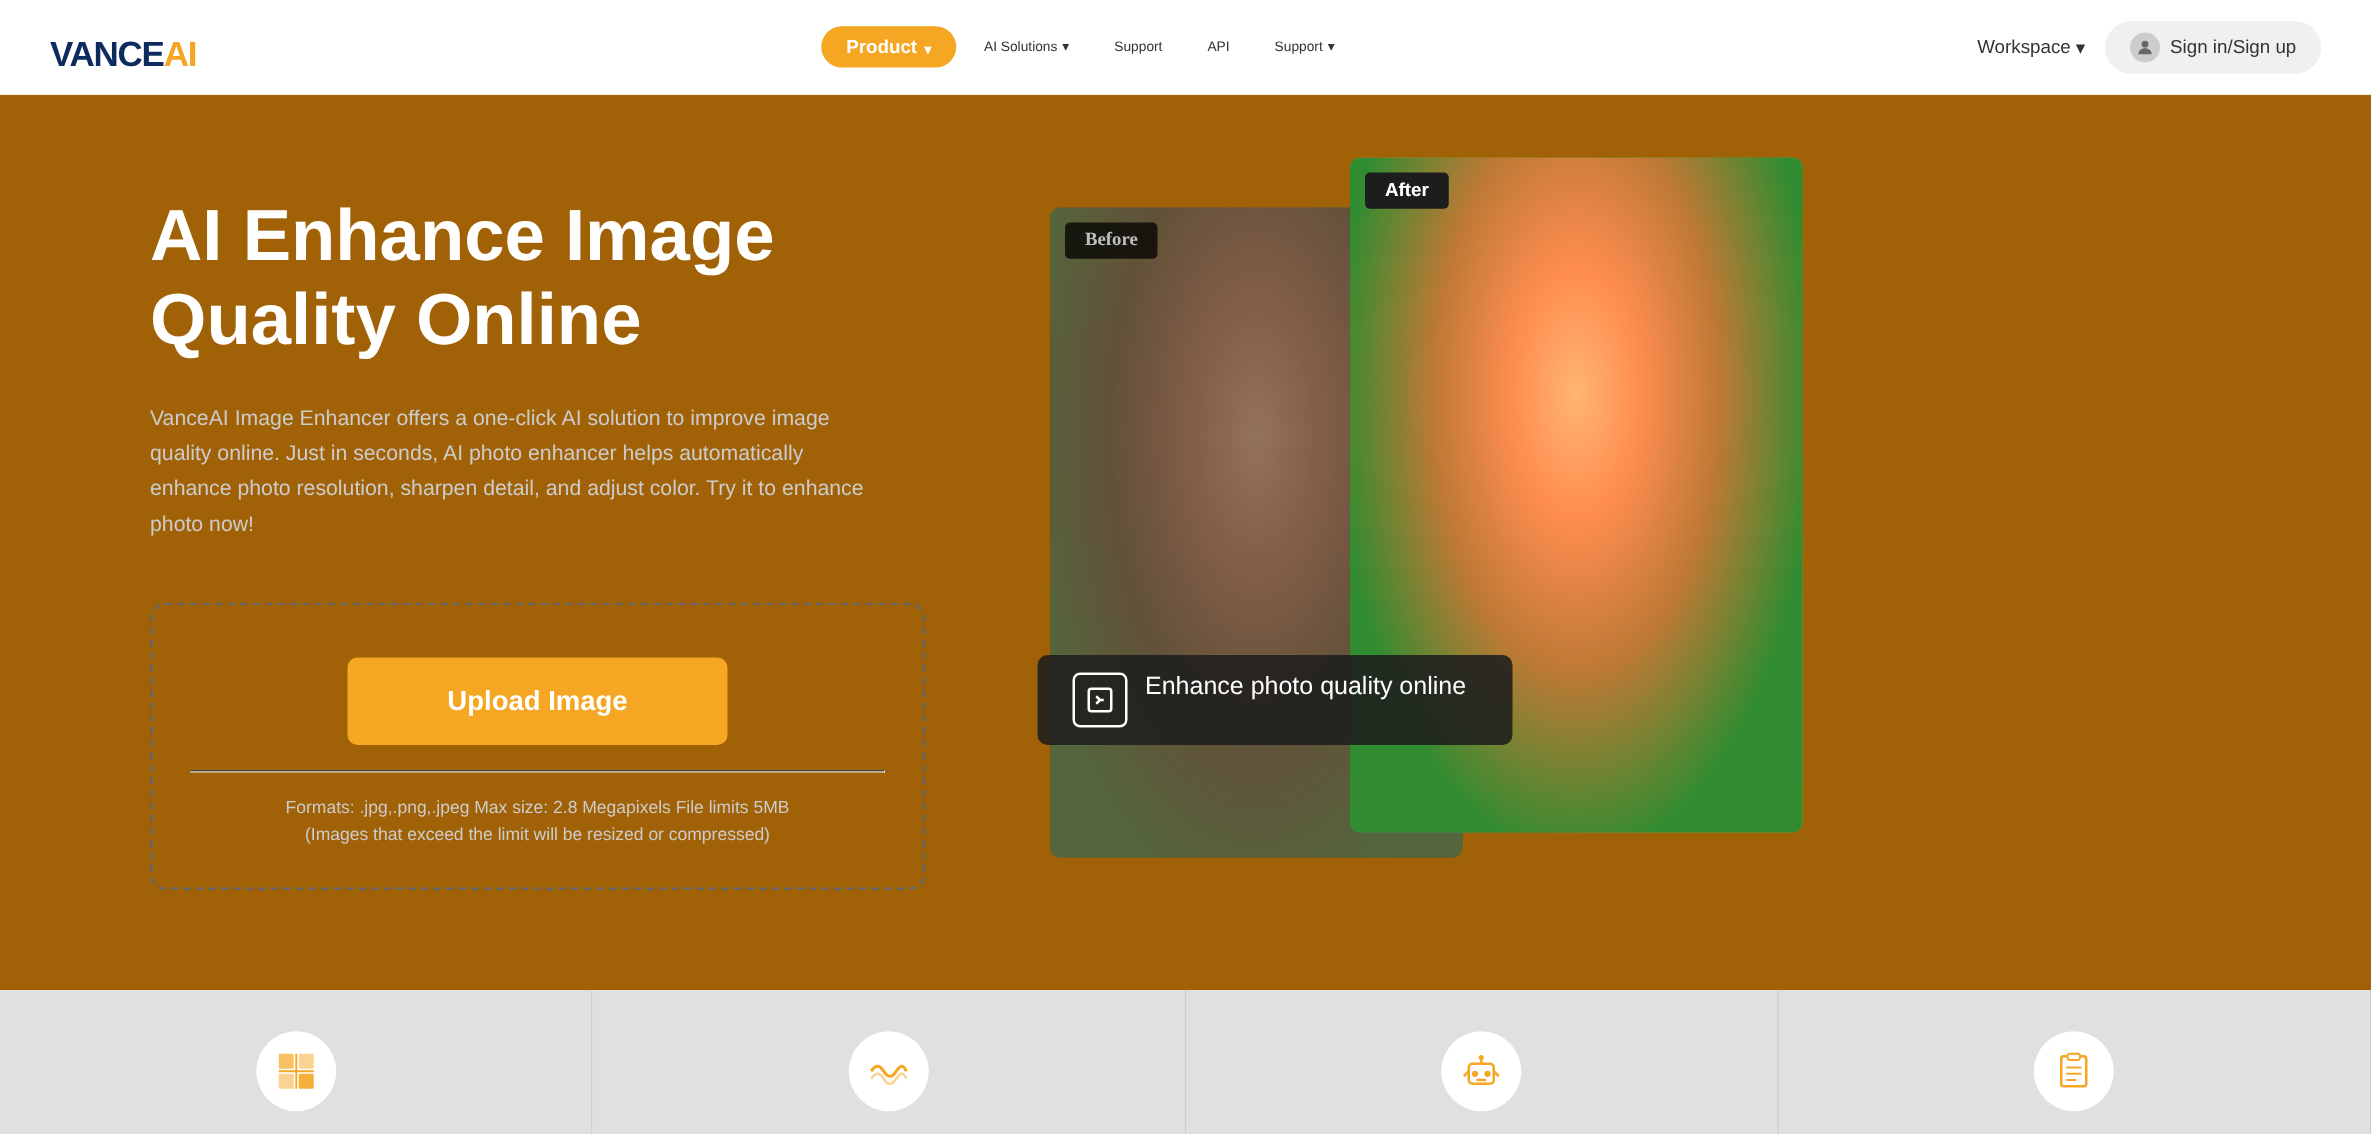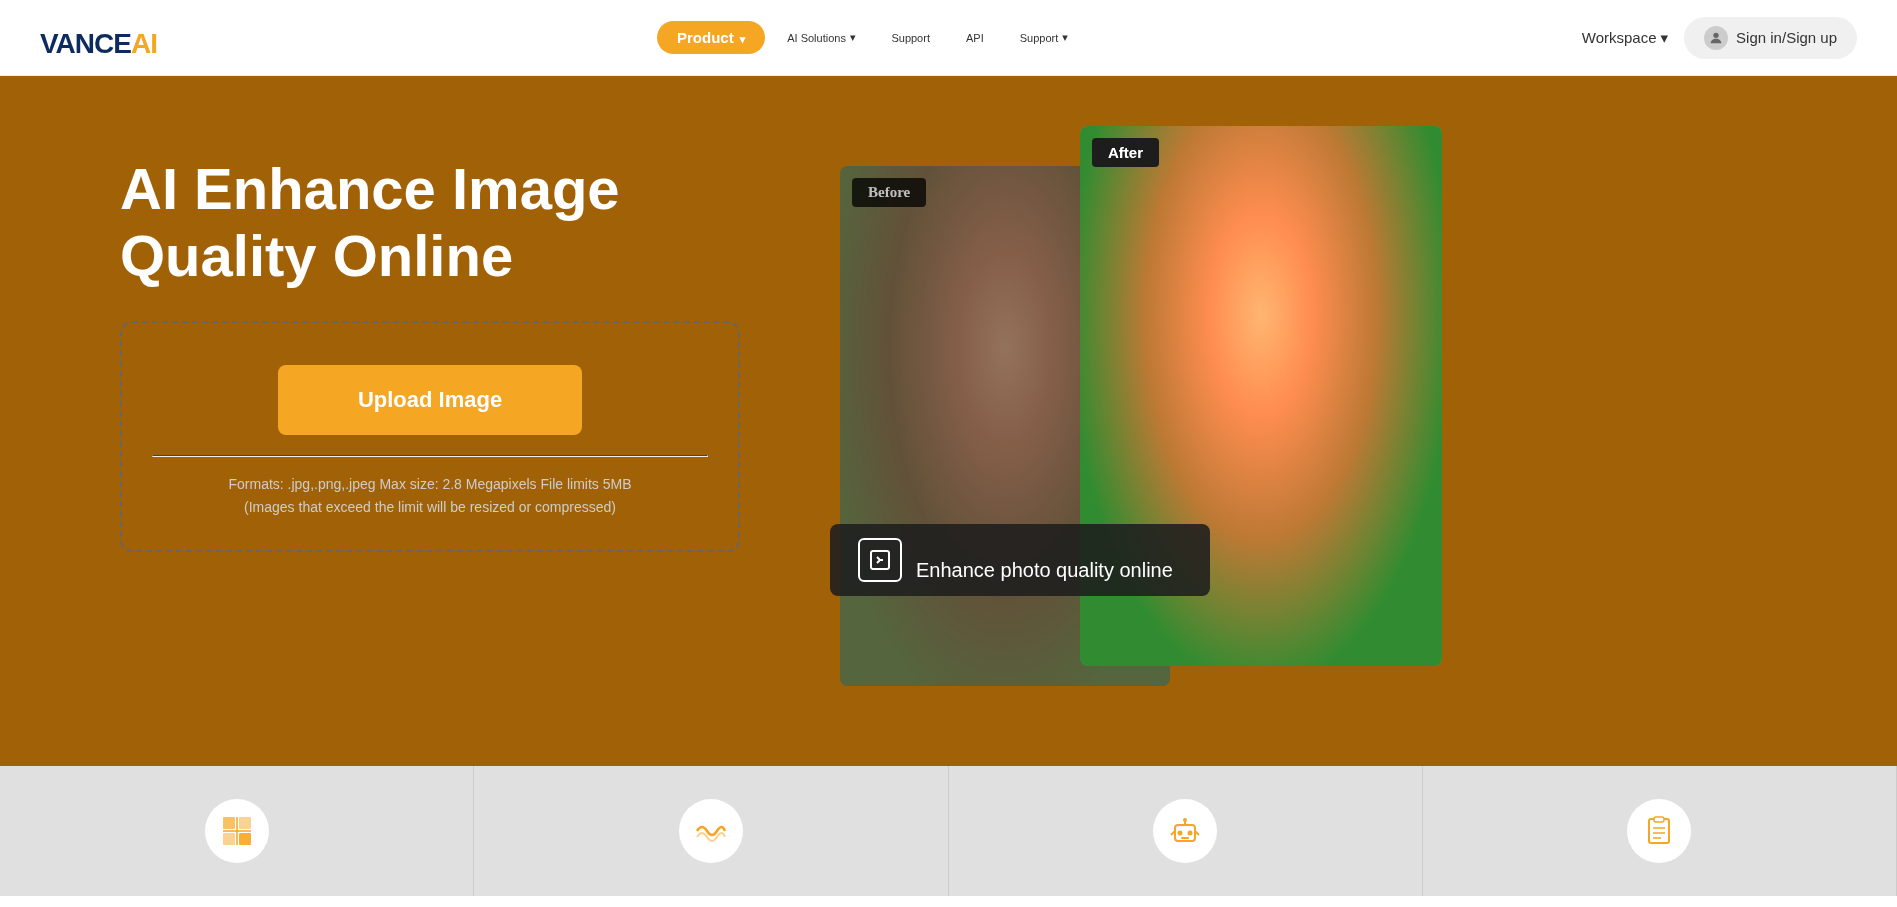--- a/index.html
+++ b/index.html
@@ -95,21 +95,21 @@
       padding: 6px 16px; border-radius: 4px; font-size: 15px; font-weight: 600; z-index: 10;
     }
     .label-after { background: #1a1a1a; }
     .before-wrap { position: relative; z-index: 2; font-family: Liberation Serif, serif; }
     .after-wrap { position: relative; z-index: 3; margin-left: -50px; }
 
     
     .enhance-badge {
       position: absolute; bottom: 90px; left: -10px;
       background: rgba(30,30,30,0.88); color: #fff;
-      padding: 14px 28px; border-radius: 8px; display: flex; align-items: flex-end; gap: 14px;
+      padding: 14px 28px; border-radius: 8px; display: flex; align-items: flex-start; gap: 14px;
       z-index: 20; font-size: 20px; font-weight: 500; min-width: 380px;
     }
     .enhance-badge-icon {
       width: 44px; height: 44px; border: 2px solid #fff; border-radius: 6px;
       display: flex; align-items: center; justify-content: center; font-size: 20px; flex-shrink: 0;
     }
 
     
     .bottom-cards {
       background: #e8e8e8; display: flex; gap: 0;
@@ -168,20 +168,21 @@
         </svg>
       </div>
       <span>Sign in/Sign up</span>
     </button>
   </div>
 </nav>
 
 <section class="hero">
   <div class="hero-left">
     <h1 class="hero-title">AI Enhance Image Quality Online</h1>
+    <p class="hero-desc">VanceAI Image Enhancer offers a one-click AI solution to improve image quality online. Just in seconds, AI photo enhancer helps automatically enhance photo resolution, sharpen detail, and adjust color. Try it to enhance photo now!</p>
 
     <div class="upload-box">
       <button class="upload-btn">Upload Image</button>
       <hr class="upload-divider">
       <p class="upload-formats">
         <span>Formats: .jpg,.png,.jpeg Max size: 2.8 Megapixels File limits 5MB</span><br>
         <span>(Images that exceed the limit will be resized or compressed)</span>
       </p>
     </div>
   </div>

